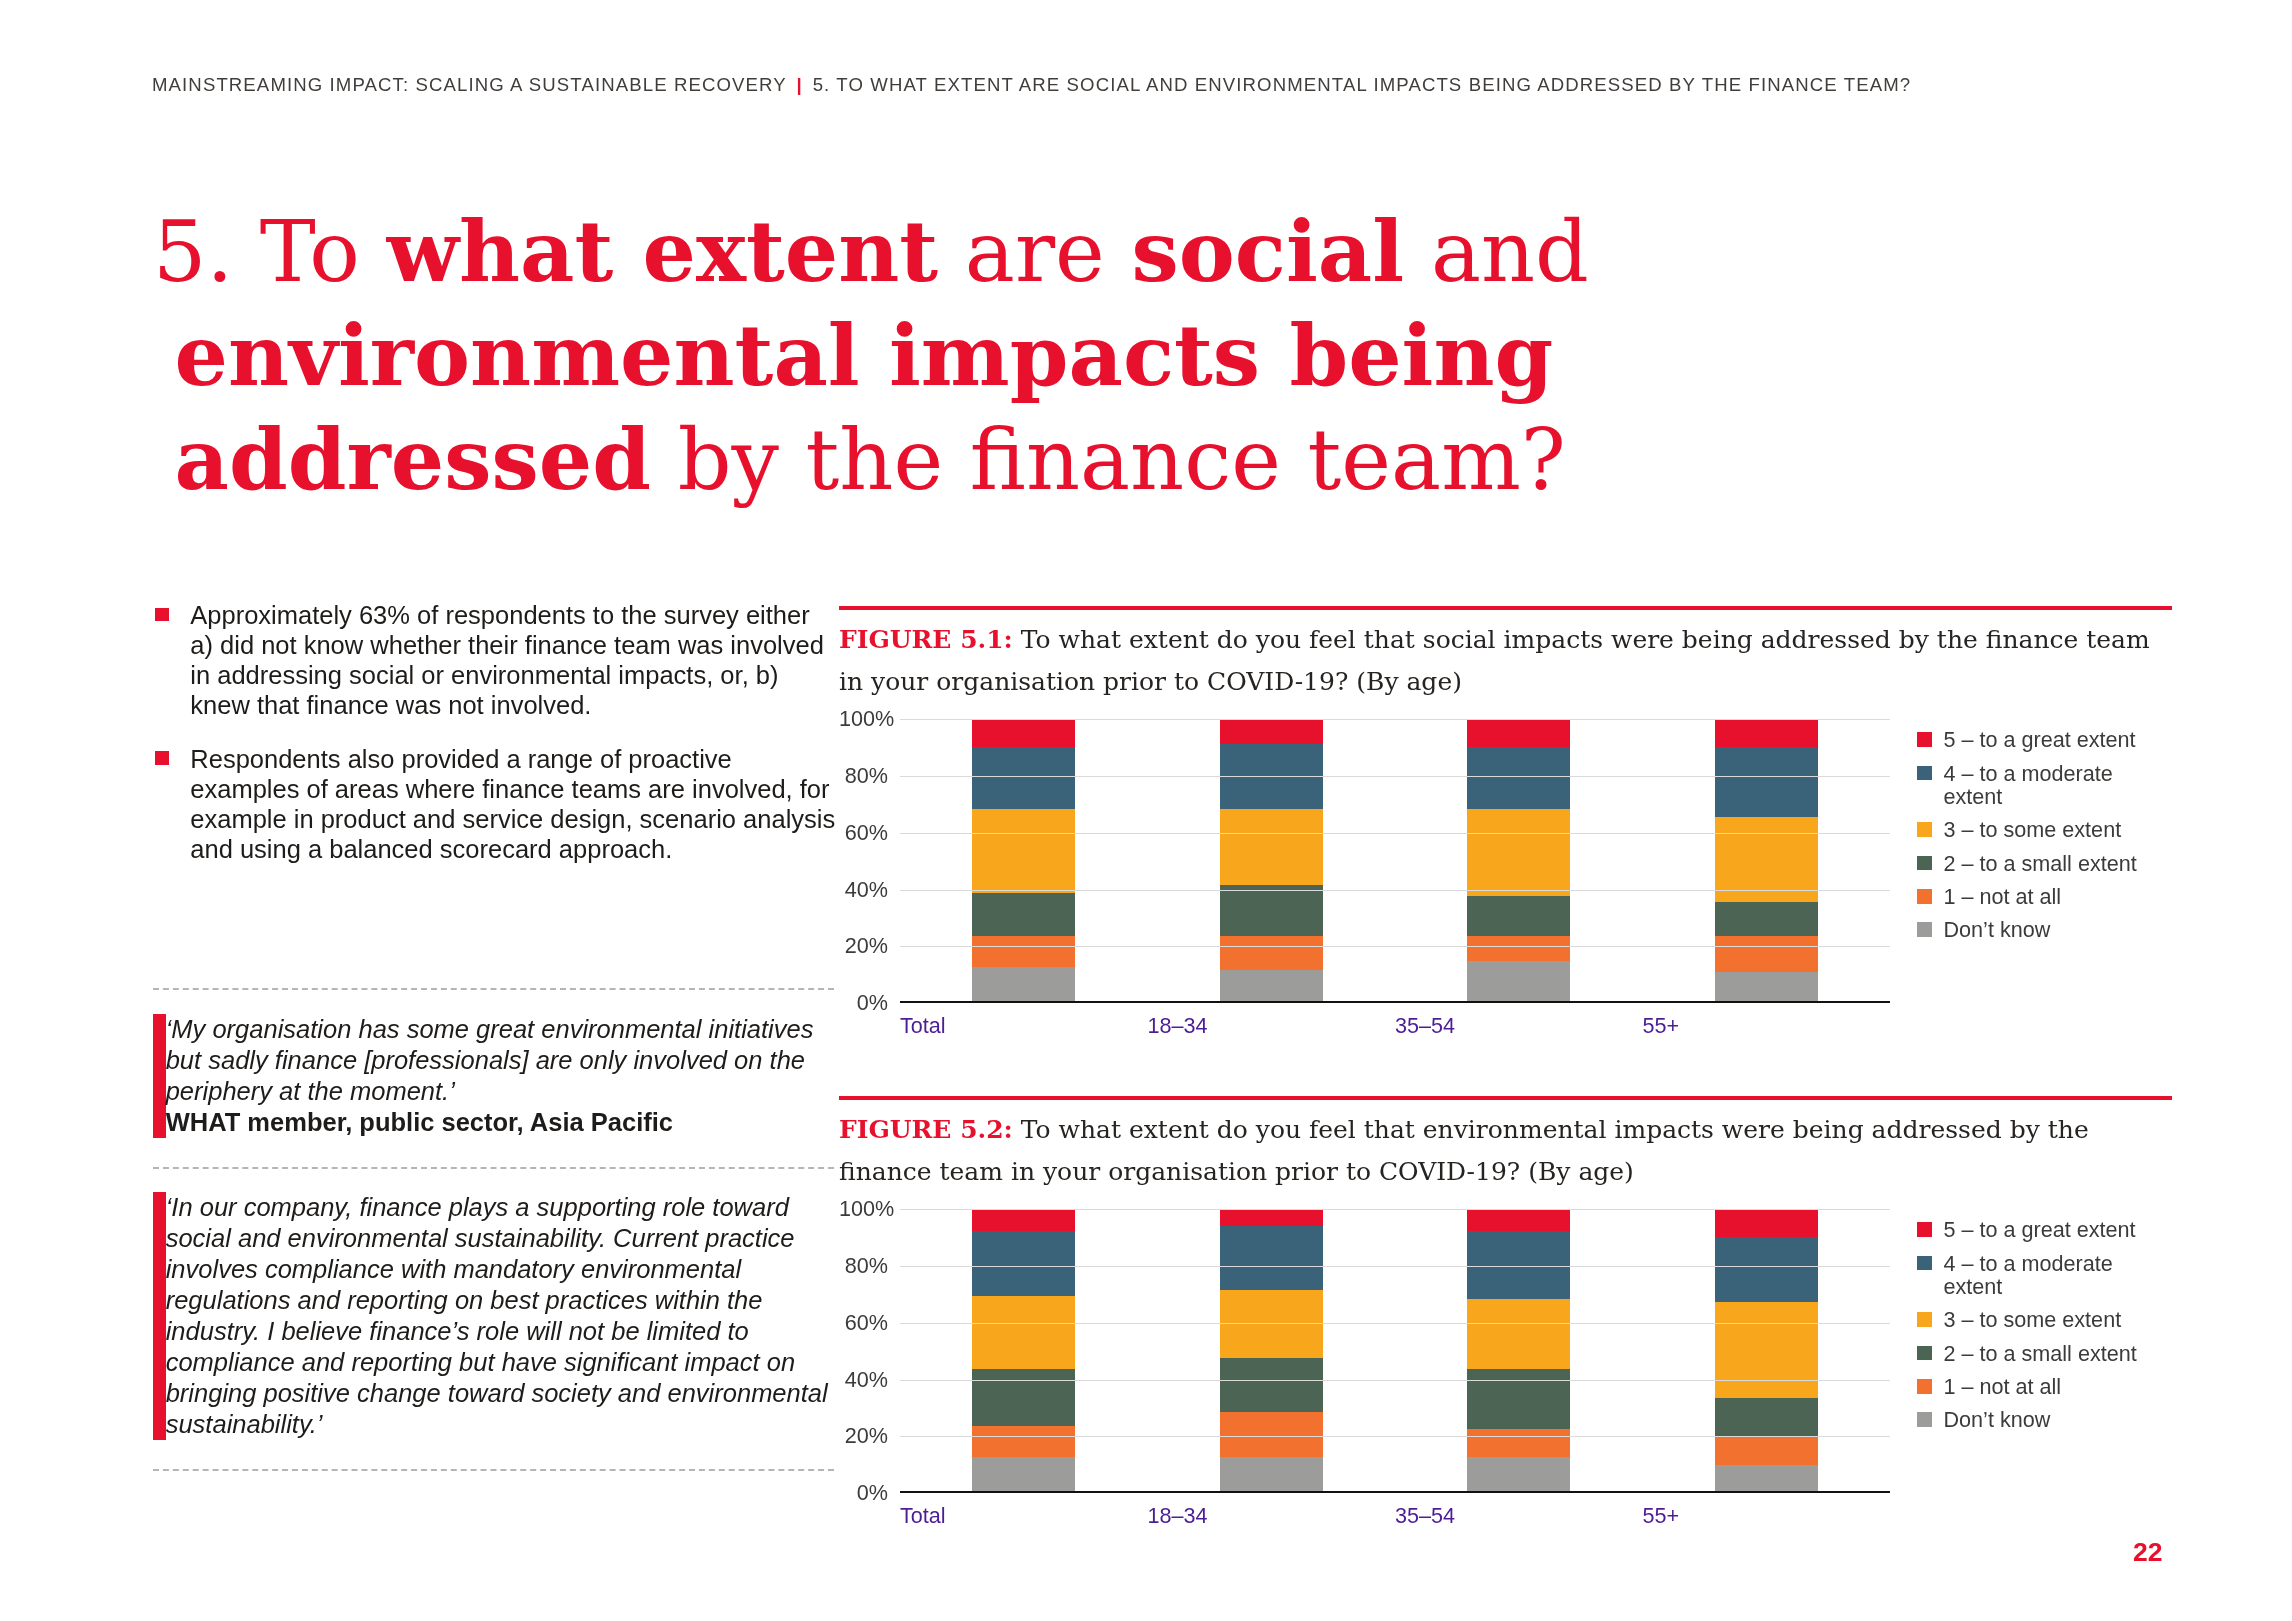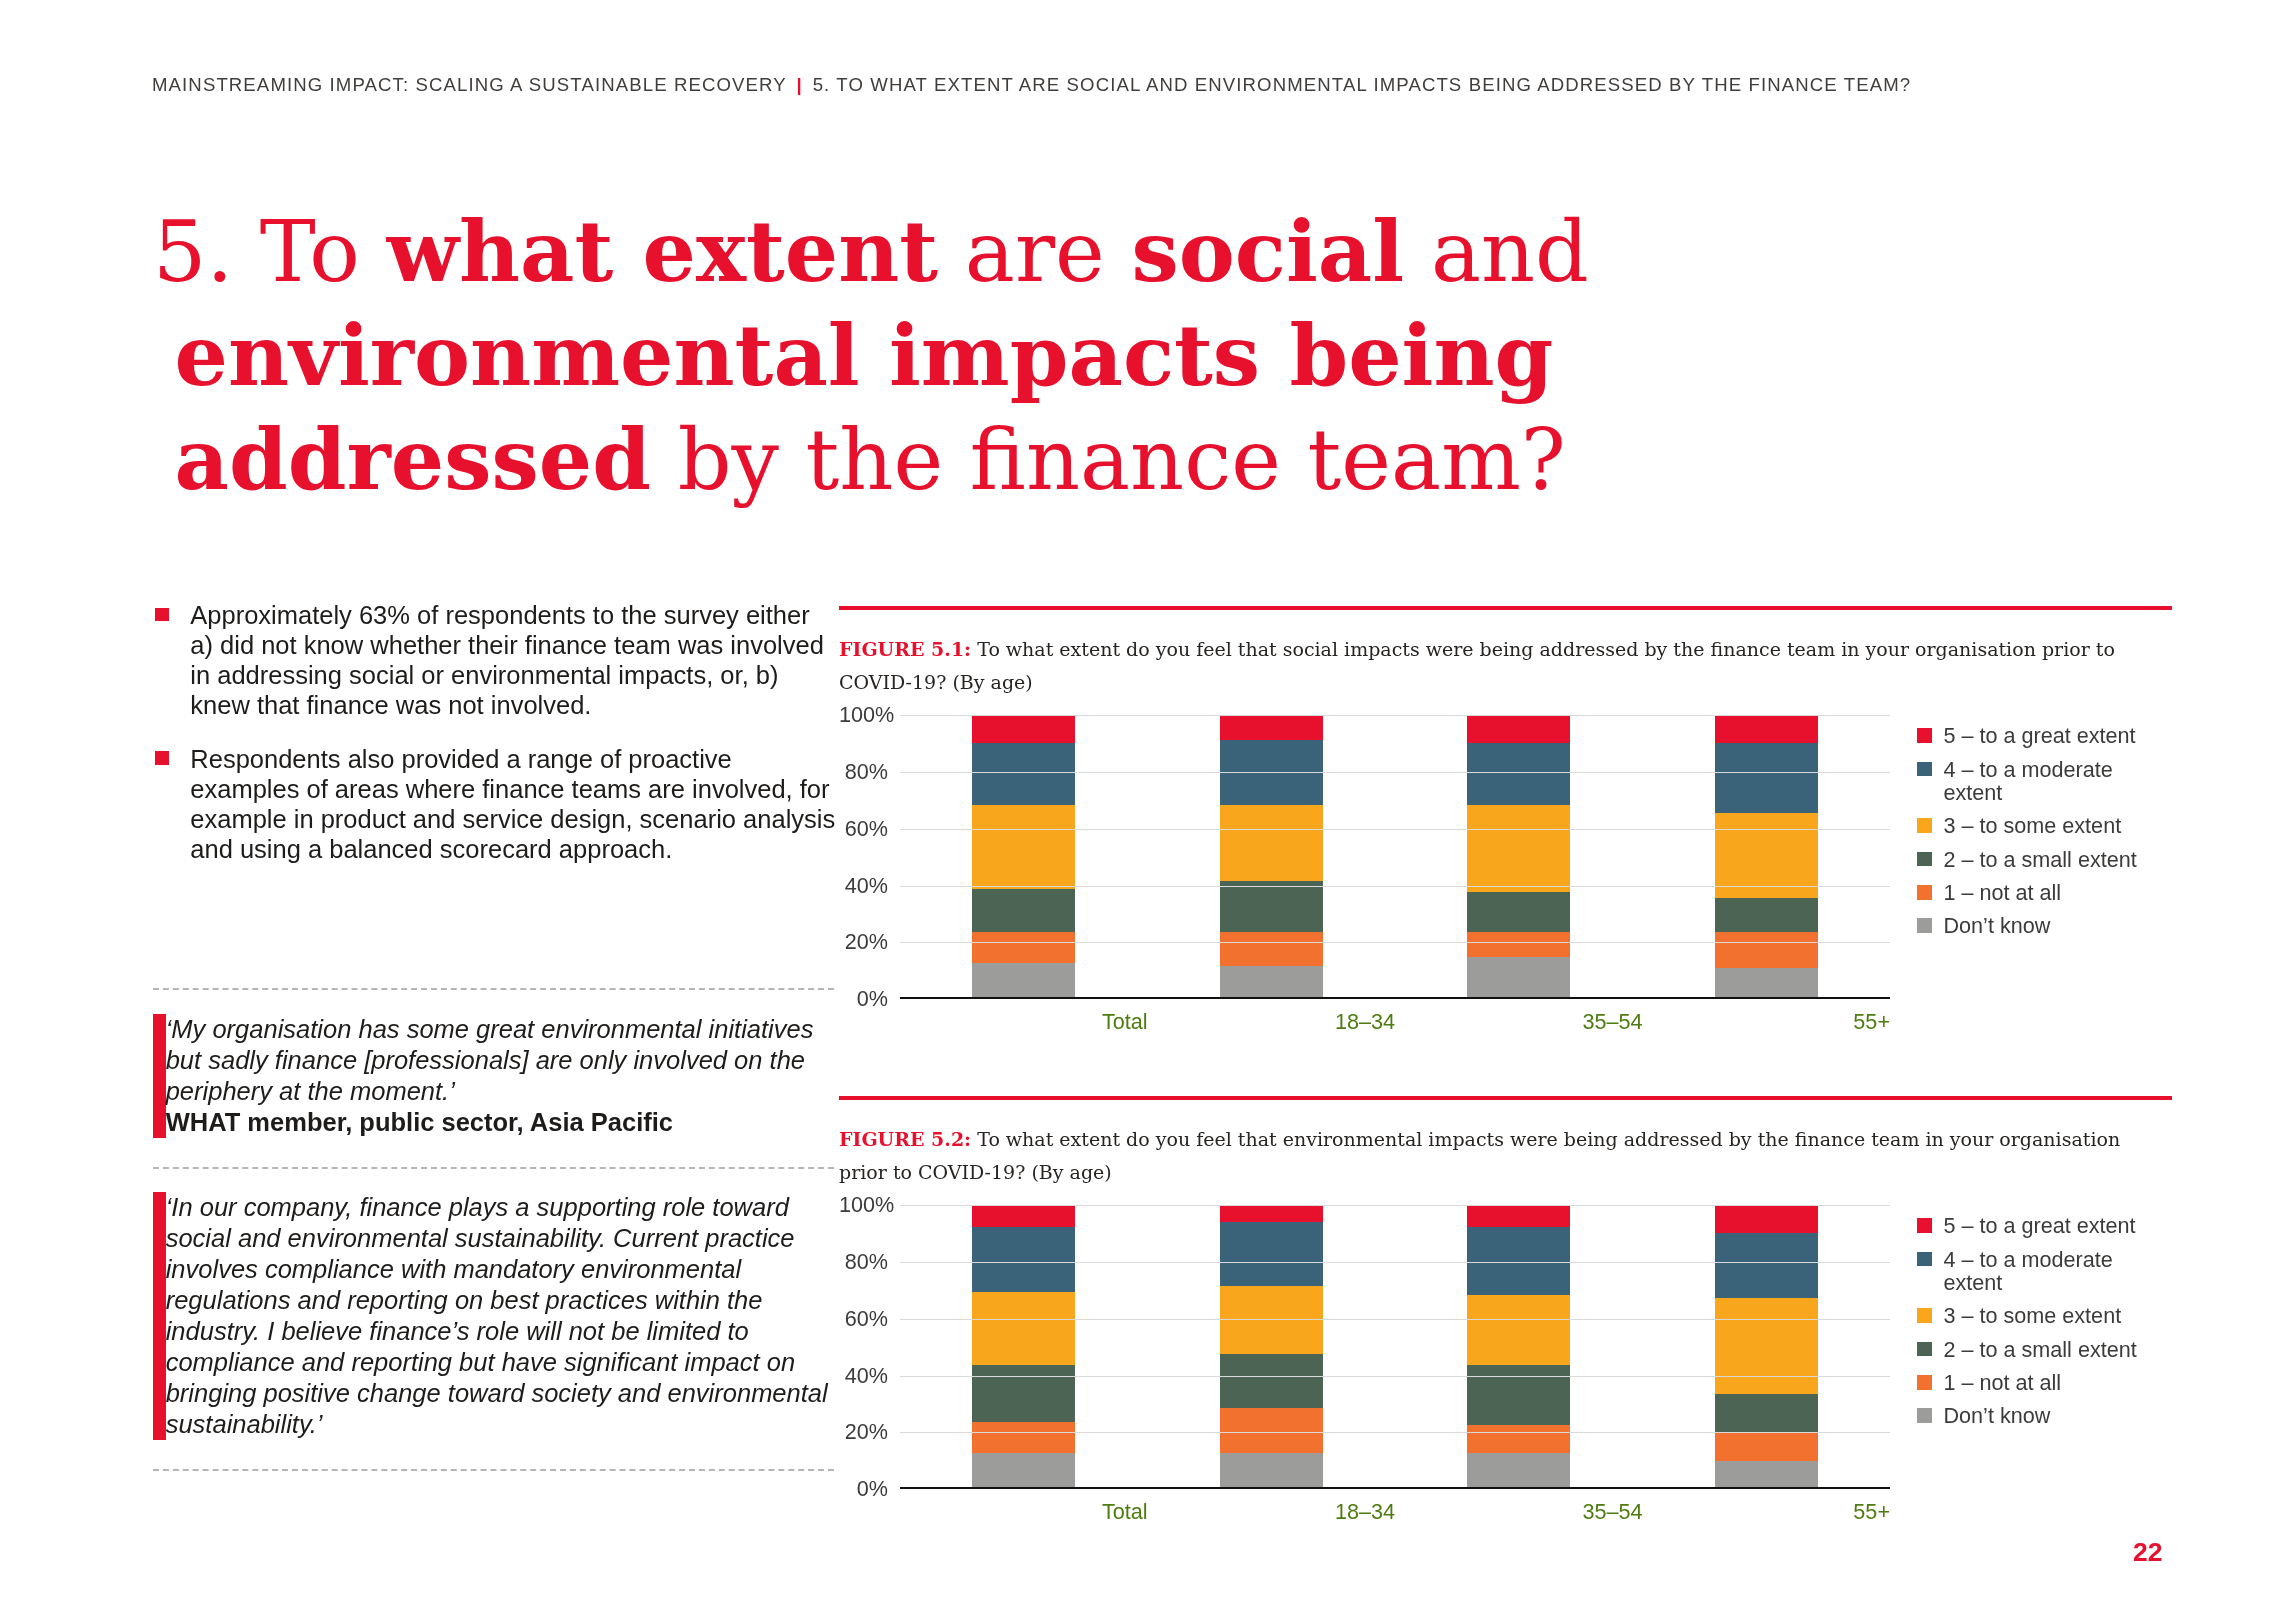--- a/index.html
+++ b/index.html
@@ -51,42 +51,42 @@
   .quote-bar{flex:0 0 12.7px;background:var(--accent);}
   .quote-body{font-size:25.5px;line-height:31px;}
   .quote-text{font-style:italic;}
   .quote-attribution{font-weight:bold;}
   
   .figure{position:absolute;left:839px;width:1333px;}
   .figure.fig-0{top:606px;}
   .figure.fig-1{top:1096px;}
   .fig-rule{height:3.9px;background:var(--accent);}
   .fig-title{
-    margin-top:23px;width:1331px;
+    margin-top:9px;width:1331px;
     font-family:"DejaVu Serif","Liberation Serif",serif;
-    font-size:19px;line-height:33px;color:#262321;
+    font-size:25px;line-height:42px;color:#262321;
   }
   .fig-label{color:var(--accent);font-weight:bold;}
   .chart{position:relative;margin-top:15.7px;height:329px;}
   .plot{
     position:absolute;left:61px;top:0;width:990px;height:284px;
     border-bottom:2px solid #111;
     display:flex;align-items:flex-end;
   }
   .gridline{position:absolute;left:0;width:100%;height:0;border-top:1.5px solid var(--grid);}
   .bar-cell{flex:1;height:100%;display:flex;align-items:flex-end;justify-content:center;}
   .bar{width:103px;height:100%;display:flex;flex-direction:column-reverse;}
   .segment{width:100%;}
   .y-labels{position:absolute;left:0;top:0;width:49px;height:284px;}
   .y-label{
     position:absolute;right:0;width:49px;text-align:right;
     font-size:21.6px;color:#3d3b3a;transform:translateY(-50%);
   }
   .x-labels{position:absolute;left:61px;top:294px;width:990px;display:flex;}
-  .x-label{flex:1;text-align:right;font-size:21.6px;color:#4d7c0f;}
+  .x-label{flex:1;text-align:left;font-size:21.6px;color:#4c1d95;}
   .legend{position:absolute;left:1078px;top:9.8px;width:253px;}
   .legend-item{display:flex;align-items:flex-start;margin-bottom:9.8px;font-size:21.6px;line-height:23.5px;color:#3d3b3a;}
   .legend-swatch{flex:0 0 14.7px;width:14.7px;height:14.7px;margin:3.9px 11.8px 0 0;}
   
   .page-number{
     position:absolute;left:2133px;top:1537px;
     color:var(--accent);font-weight:bold;font-size:26.5px;
   }
 </style>
 </head>

